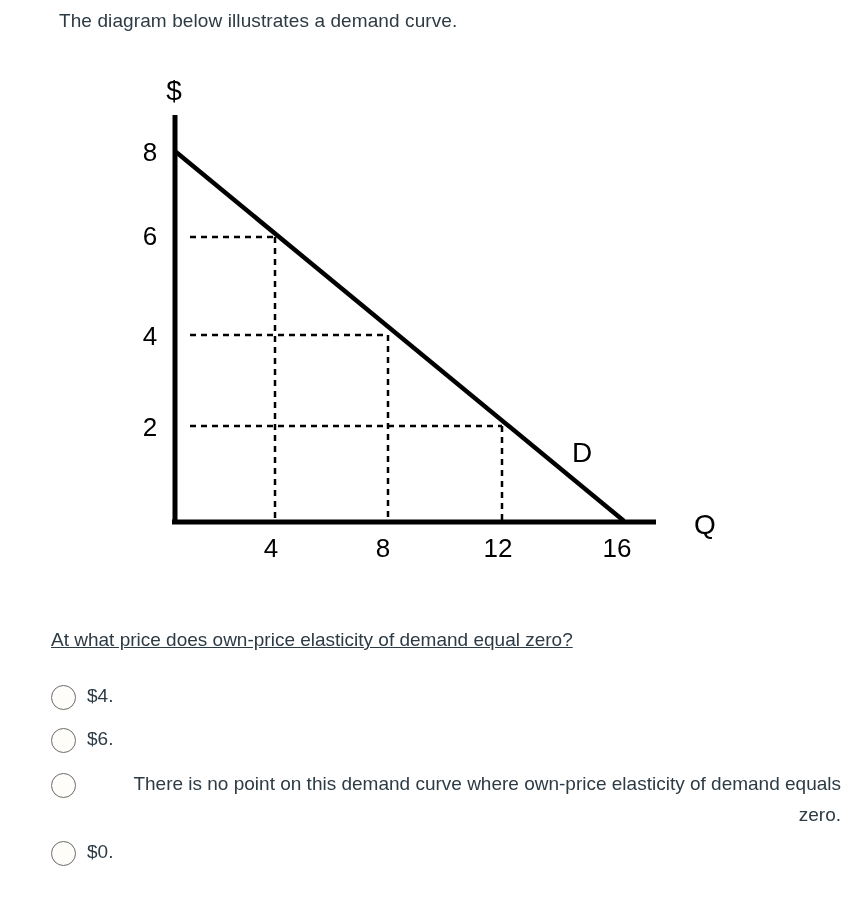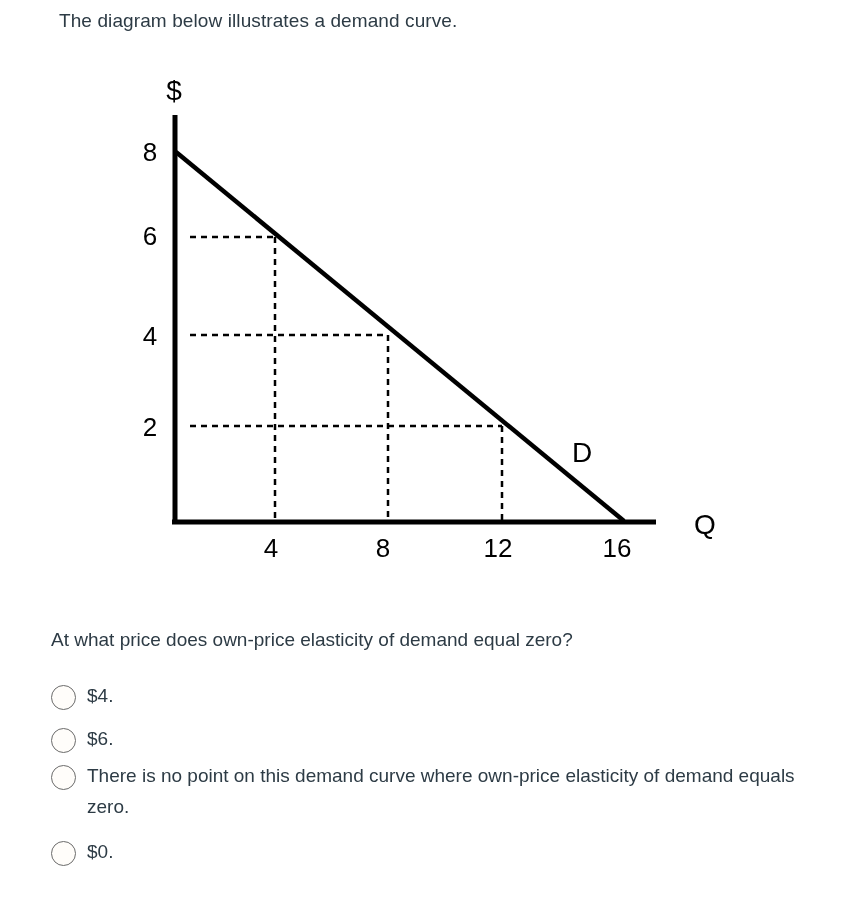--- a/index.html
+++ b/index.html
@@ -35,20 +35,21 @@
       font-family: "Liberation Sans", "DejaVu Sans", sans-serif;
       fill: #000000;
     }
     .question {
       position: absolute;
       left: 51px;
       top: 627px;
       font-size: 19px;
       line-height: 26px;
       color: #2d3b45;
+      text-decoration: underline;
     }
     .answers {
       position: absolute;
       left: 51px;
       top: 684px;
       width: 790px;
     }
     .answer {
       position: relative;
       display: flex;
@@ -67,21 +68,21 @@
       margin-right: 11px;
     }
     .answer-label {
       font-size: 19px;
       line-height: 31px;
       color: #2d3b45;
       margin-top: -4px;
     }
     .a0 { position: absolute; top: 0; left: 0; }
     .a1 { position: absolute; top: 43px; left: 0; }
-    .a2 { position: absolute; top: 80px; left: 0; width: 790px; }
+    .a2 { position: absolute; top: 88px; left: 0; width: 790px; text-align: right; }
     .a3 { position: absolute; top: 156px; left: 0; }
   </style>
 </head>
 <body>
 
 <div class="intro">The diagram below illustrates a demand curve.</div>
 
 <div class="chart">
   <svg width="859" height="600" viewBox="0 0 859 600" xmlns="http://www.w3.org/2000/svg">
 

